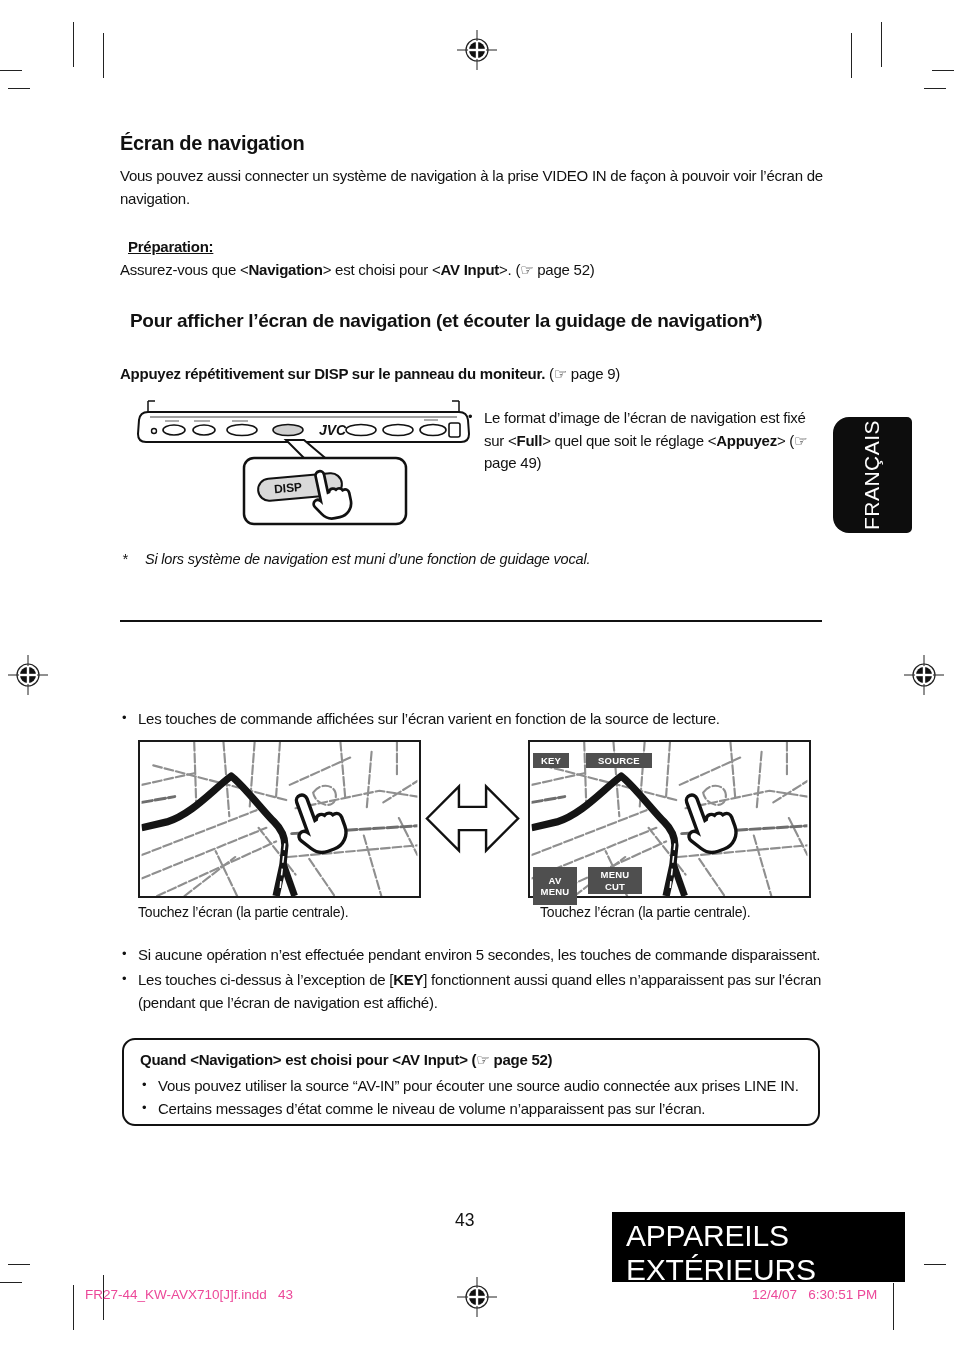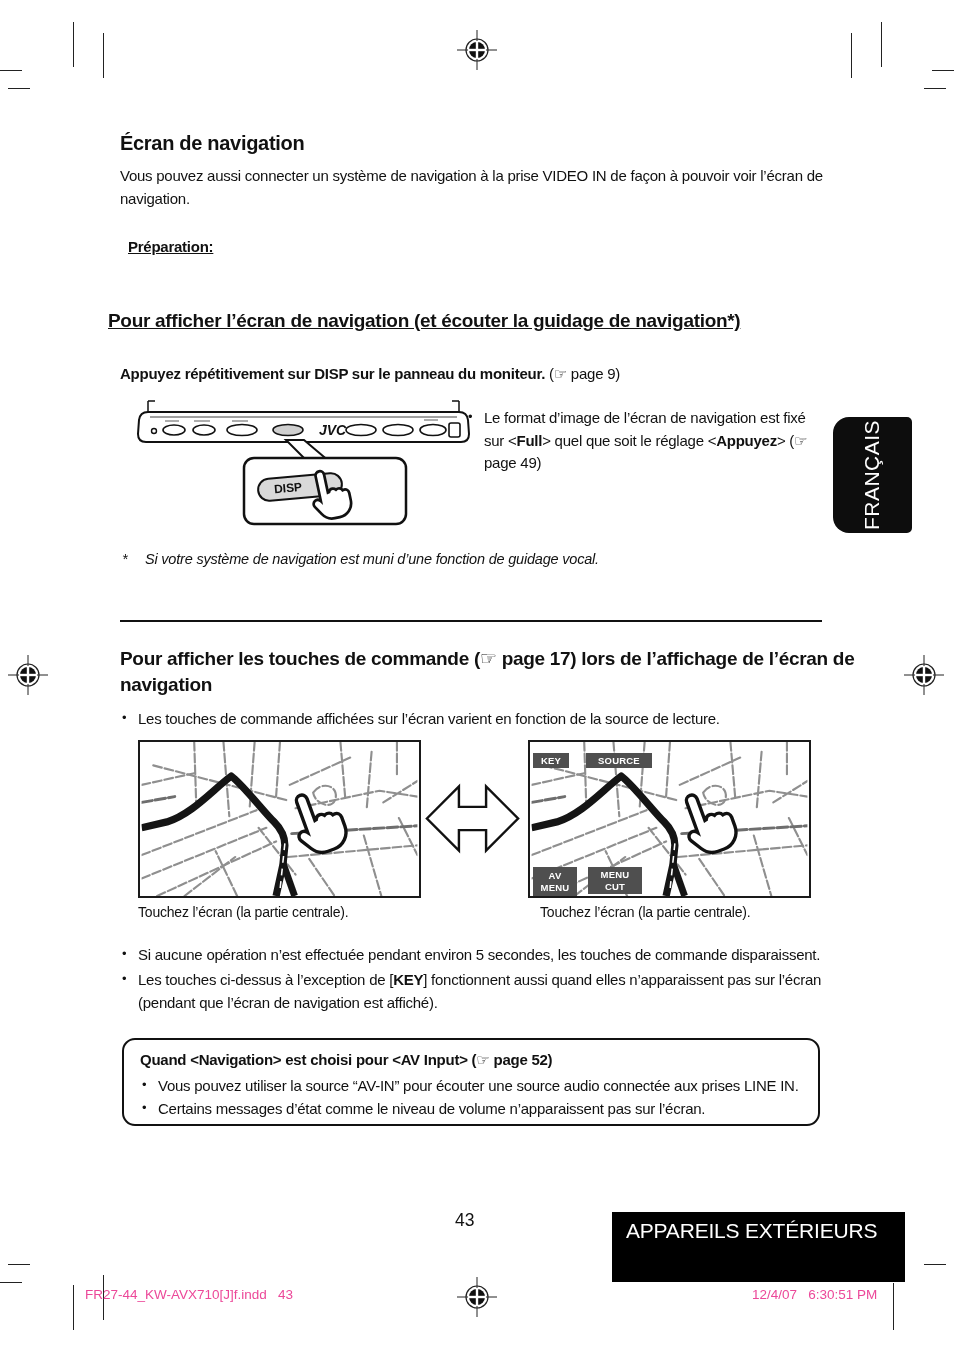--- a/index.html
+++ b/index.html
@@ -20,21 +20,21 @@
   .mapbox{position:absolute;width:283px;height:158px;border:2px solid #1a1a1a;box-sizing:border-box;background:#fff;}
   .overlay-btn{position:absolute;background:#4f4f4f;color:#fff;font-weight:700;
                display:flex;flex-direction:column;align-items:center;justify-content:center;
                font-size:9.5px;line-height:1.2;letter-spacing:0.2px;}
   .lang-tab{position:absolute;left:833px;top:417px;width:79px;height:116px;background:#0d0d0d;
             border-radius:16px 5px 5px 16px;display:flex;align-items:center;justify-content:center;}
   .lang-tab span{transform:rotate(-90deg);white-space:nowrap;color:#fff;font-size:21px;letter-spacing:0.5px;}
   .notebox{position:absolute;left:122px;top:1038px;width:698px;height:88px;border:2px solid #111;
            border-radius:13px;box-sizing:border-box;padding:9px 14px 0 14px;}
   .banner{position:absolute;left:612px;top:1212px;width:293px;height:70px;background:#000;}
-  .banner span{display:block;margin:7px 0 0 14px;color:#fff;font-size:21px;letter-spacing:-0.2px;}
+  .banner span{display:block;margin:7px 0 0 14px;color:#fff;font-size:30px;letter-spacing:-0.2px;}
   .pagenum{position:absolute;left:455px;top:1210px;font-size:17.5px;}
   .footer{position:absolute;font-size:13.5px;color:#ec4899;white-space:pre;letter-spacing:0;}
 </style>
 </head>
 <body>
 
 <div class="page">
 
   <svg width="0" height="0" style="position:absolute" aria-hidden="true">
     <defs>
@@ -122,22 +122,23 @@
       <line x1="0" y1="20" x2="40" y2="20" stroke="#222" stroke-width="1"></line>
     <circle cx="20" cy="20" r="11" fill="none" stroke="#222" stroke-width="1.2"></circle>
       <circle cx="20" cy="20" r="8" fill="#111"></circle>
     <line x1="20" y1="11" x2="20" y2="29" stroke="#fff" stroke-width="2.4"></line>
       <line x1="11" y1="20" x2="29" y2="20" stroke="#fff" stroke-width="2.4"></line>
   </svg>
 
   <h1 class="abs h1" style="left:120px;top:132px;">Écran de navigation</h1>
   <p class="abs body" style="left:120px;top:165px;width:705px;">Vous pouvez aussi connecter un système de navigation à la prise VIDEO IN de façon à pouvoir voir l’écran de navigation.</p>
   <p class="abs body bold" style="left:128px;top:236px;text-decoration:underline;">Préparation:</p>
-
-  <h2 class="abs h2" style="left:108px;top:308px;width:745px;text-decoration:underline;">Pour afficher l’écran de navigation (et écouter la guidage de navigation*)</h2>
+  <p class="abs body" style="left:120px;top:259px;width:705px;"><span>Assurez-vous que &lt;</span><span style="font-weight: 700;">Navigation</span><span>&gt; est choisi pour &lt;</span><span style="font-weight: 700;">AV Input</span><span>&gt;. (☞ page 52)</span></p>
+
+  <h2 class="abs h2" style="left:130px;top:308px;width:745px;">Pour afficher l’écran de navigation (et écouter la guidage de navigation*)</h2>
   <p class="abs body" style="left:120px;top:363px;width:745px;"><span style="font-weight: 700;">Appuyez répétitivement sur DISP sur le panneau du moniteur.</span><span> (☞ page 9)</span></p>
 
   <svg class="abs" style="left:136px;top:398px" width="335" height="138" viewBox="0 0 335 138">
     <path d="M12,3 h7 M12,3 v13" stroke="#111" stroke-width="1.5" fill="none"></path>
     <path d="M323,3 h-7 M323,3 v13" stroke="#111" stroke-width="1.5" fill="none"></path>
     <path d="M12,14 L323,14 Q331,14 332,22 L333,36 Q333,44 325,44 L10,44 Q2,44 2,36 L3,22 Q4,14 12,14 Z" fill="#fff" stroke="#111" stroke-width="2"></path>
     <path d="M14,19 H321" stroke="#111" stroke-width="0.8" fill="none"></path>
     <g stroke="#999" stroke-width="1.6">
       <path d="M29,23 h14"></path>
         <path d="M58,23 h16"></path>
@@ -169,26 +170,25 @@
     <span class="bullet-mark">•</span>
     <p class="body" style="flex:1;"><span>Le format d’image de l’écran de navigation est fixé sur &lt;</span><span style="font-weight: 700;">Full</span><span>&gt; quel que soit le réglage &lt;</span><span style="font-weight: 700;">Appuyez</span><span>&gt;  (☞ page 49)</span></p>
   </div>
 
   <div class="lang-tab">
     <span>FRANÇAIS</span>
   </div>
 
   <div class="abs" style="left:122px;top:551px;width:705px;display:flex;">
     <span class="footnote" style="width:23px;flex:0 0 23px;">*</span>
-    <span class="footnote">Si votre système de navigation est muni d’une fonction de guidage vocal.</span>
+    <span class="footnote">Si lors système de navigation est muni d’une fonction de guidage vocal.</span>
   </div>
 
   <div class="divider" style="left:120px;top:620px;width:702px;"></div>
 
-  <h2 class="abs h2" style="left:120px;top:646px;width:745px;">Pour afficher les touches de commande (☞ page 17) lors de l’affichage de l’écran de navigation</h2>
   <div class="abs bullet-row" style="left:122px;top:708px;width:720px;">
     <span class="bullet-mark">•</span>
     <p class="body" style="flex:1;">Les touches de commande affichées sur l’écran varient en fonction de la source de lecture.</p>
   </div>
 
   <div class="mapbox" style="left:138px;top:740px;">
     <svg width="279" height="154" viewBox="0 0 283 158">
         <use href="#mapSym"></use>
       </svg>
   </div>
@@ -200,21 +200,21 @@
   <div class="mapbox" style="left:528px;top:740px;">
     <svg width="279" height="154" viewBox="0 0 283 158">
         <use href="#mapSym"></use>
       </svg>
     <div class="overlay-btn" style="left:3px;top:11px;width:36px;height:15px;">
       <span>KEY</span>
     </div>
     <div class="overlay-btn" style="left:56px;top:11px;width:66px;height:15px;">
       <span>SOURCE</span>
     </div>
-    <div class="overlay-btn" style="left:3px;top:125px;width:44px;height:29px;">
+    <div class="overlay-btn" style="left:3px;top:125px;width:44px;height:38px;">
       <span>AV</span>
       <span>MENU</span>
     </div>
     <div class="overlay-btn" style="left:58px;top:125px;width:54px;height:27px;">
       <span>MENU</span>
       <span>CUT</span>
     </div>
   </div>
 
   <p class="abs caption" style="left:138px;top:904px;width:283px;">Touchez l’écran (la partie centrale).</p>

